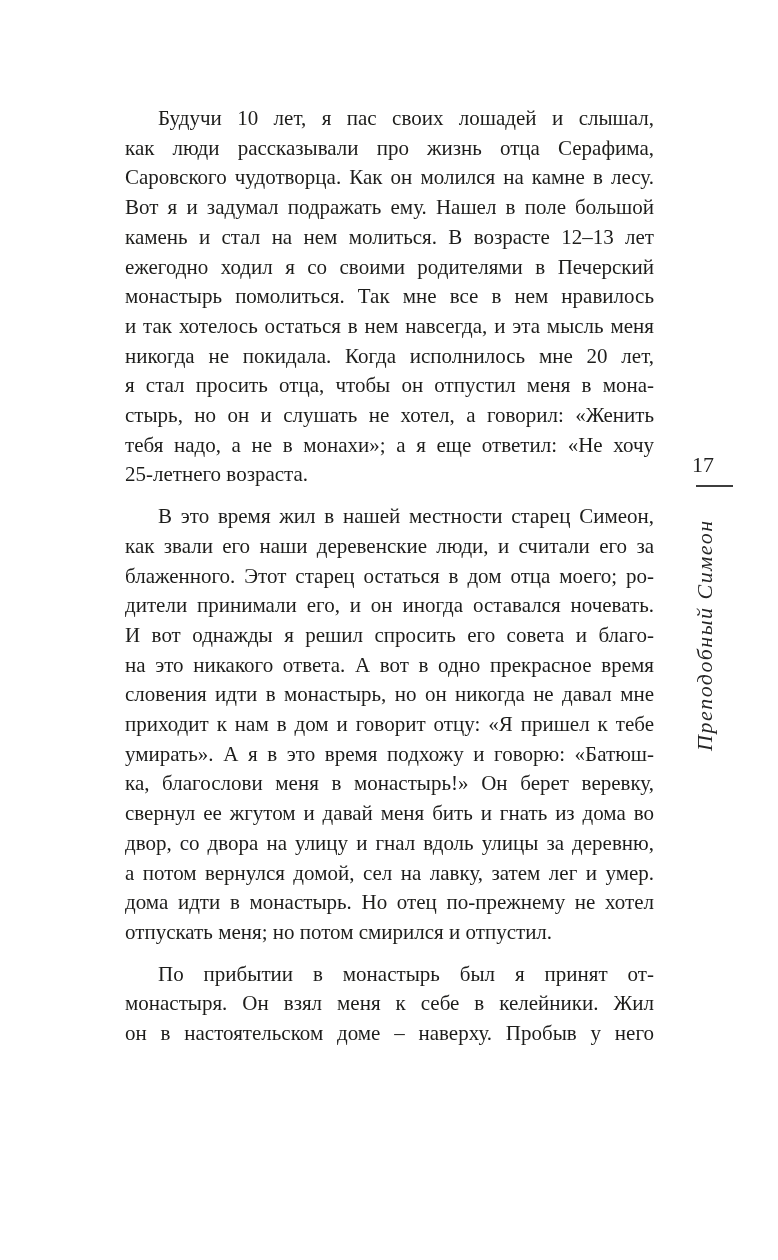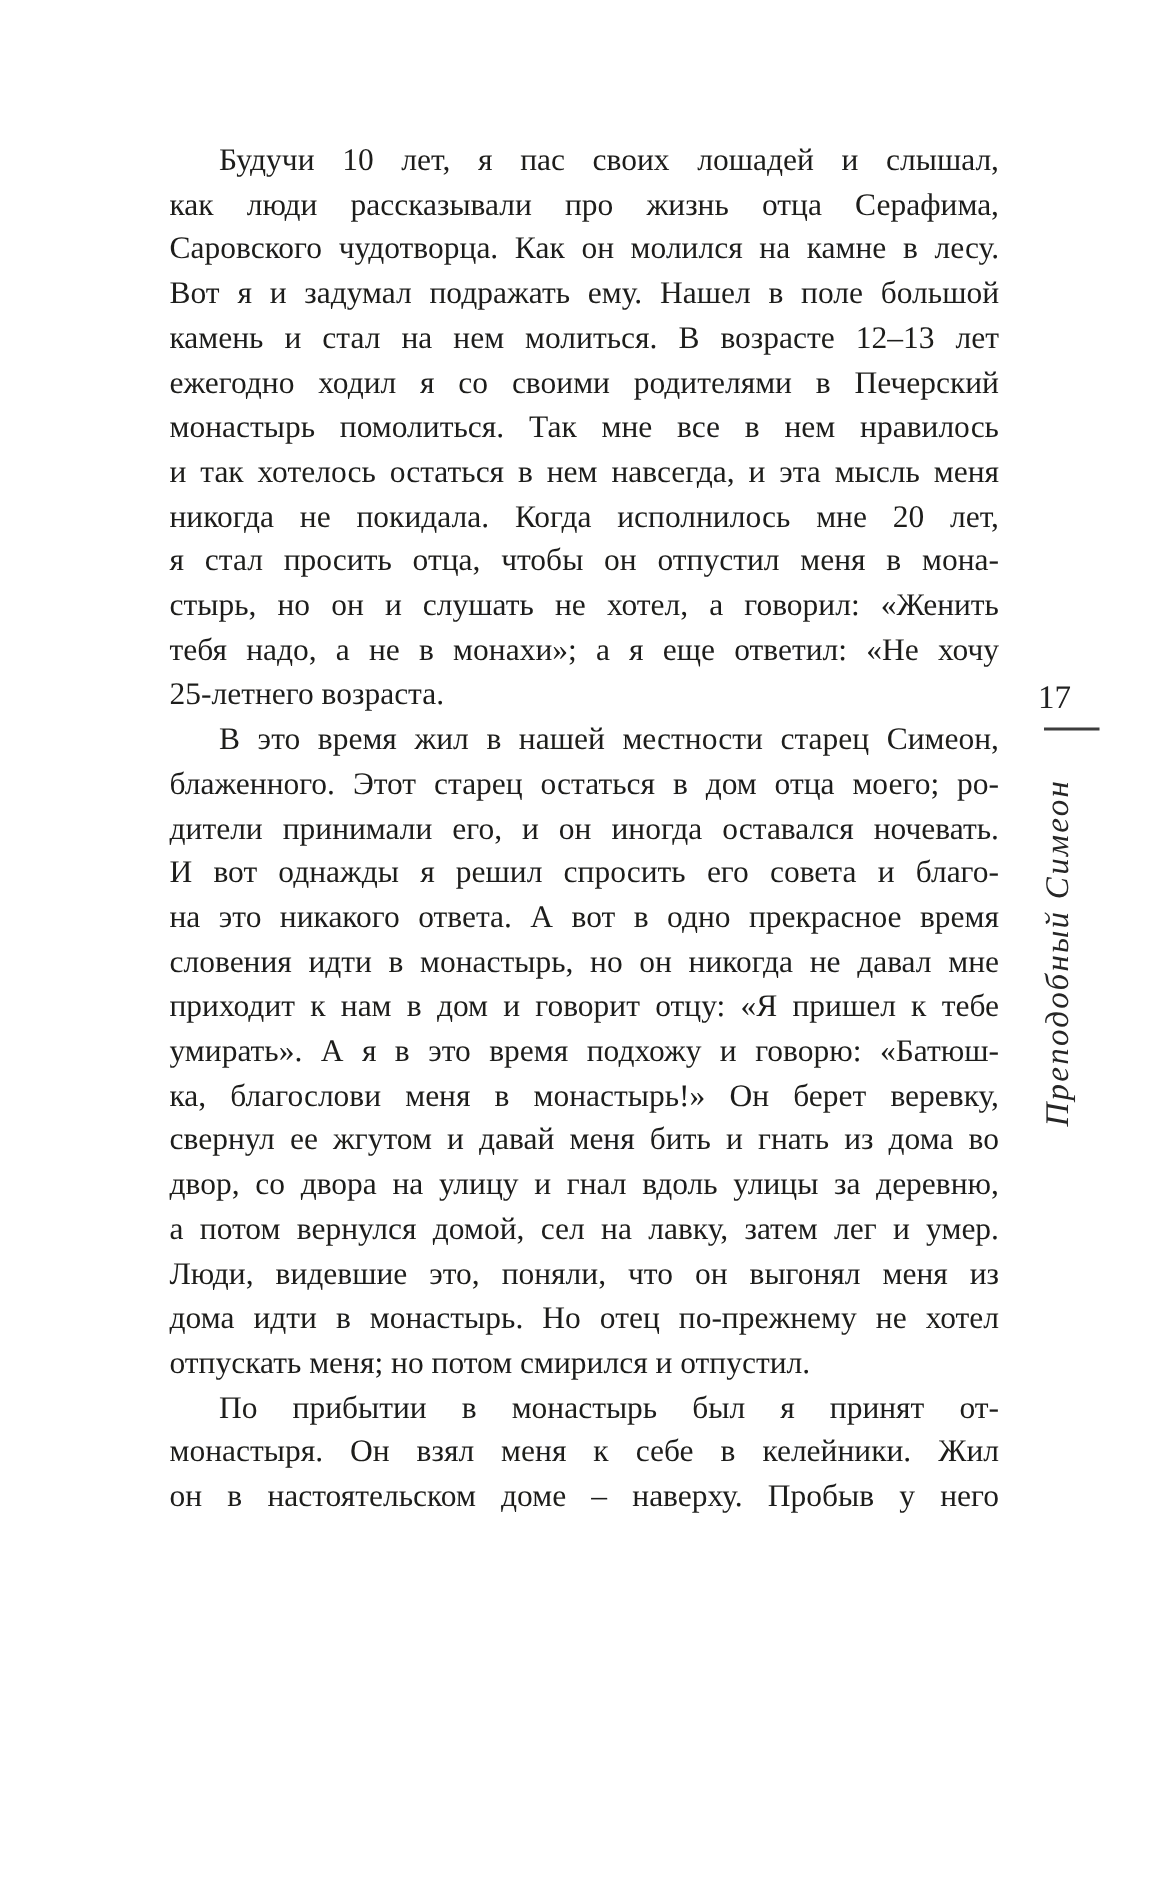--- a/index.html
+++ b/index.html
@@ -21,21 +21,21 @@
     height: 1260px;
     background: #ffffff;
   }
   .text-block {
     position: absolute;
     left: 113px;
     top: 92px;
     width: 553px;
   }
   .paragraph {
-    margin: 0;
+    margin: 12px;
     padding: 0;
   }
   .line {
     font-size: 21px;
     line-height: 29.7px;
     text-align: justify;
     text-align-last: justify;
     hyphens: none;
     color: #1d1d1b;
   }
@@ -94,32 +94,32 @@
         <div class="line">монастырь помолиться. Так мне все в нем нравилось</div>
         <div class="line">и так хотелось остаться в нем навсегда, и эта мысль меня</div>
         <div class="line">никогда не покидала. Когда исполнилось мне 20 лет,</div>
         <div class="line">я стал просить отца, чтобы он отпустил меня в мона-</div>
         <div class="line">стырь, но он и слушать не хотел, а говорил: «Женить</div>
         <div class="line">тебя надо, а не в монахи»; а я еще ответил: «Не хочу</div>
         <div class="line para-end">25-летнего возраста.</div>
       </div>
       <div class="paragraph">
         <div class="line indent">В это время жил в нашей местности старец Симеон,</div>
+        <div class="line">как звали его наши деревенские люди, и считали его за</div>
         <div class="line">блаженного. Этот старец остаться в дом отца моего; ро-</div>
         <div class="line">дители принимали его, и он иногда оставался ночевать.</div>
         <div class="line">И вот однажды я решил спросить его совета и благо-</div>
         <div class="line">на это никакого ответа. А вот в одно прекрасное время</div>
         <div class="line">словения идти в монастырь, но он никогда не давал мне</div>
         <div class="line">приходит к нам в дом и говорит отцу: «Я пришел к тебе</div>
         <div class="line">умирать». А я в это время подхожу и говорю: «Батюш-</div>
         <div class="line">ка, благослови меня в монастырь!» Он берет веревку,</div>
         <div class="line">свернул ее жгутом и давай меня бить и гнать из дома во</div>
         <div class="line">двор, со двора на улицу и гнал вдоль улицы за деревню,</div>
         <div class="line">а потом вернулся домой, сел на лавку, затем лег и умер.</div>
-        <div class="line">Люди, видевшие это, поняли, что он выгонял меня из</div>
         <div class="line">дома идти в монастырь. Но отец по-прежнему не хотел</div>
         <div class="line para-end">отпускать меня; но потом смирился и отпустил.</div>
       </div>
       <div class="paragraph">
         <div class="line indent">По прибытии в монастырь был я принят от-</div>
         <div class="line">монастыря. Он взял меня к себе в келейники. Жил</div>
         <div class="line">он в настоятельском доме – наверху. Пробыв у него</div>
       </div>
     </main>
 

